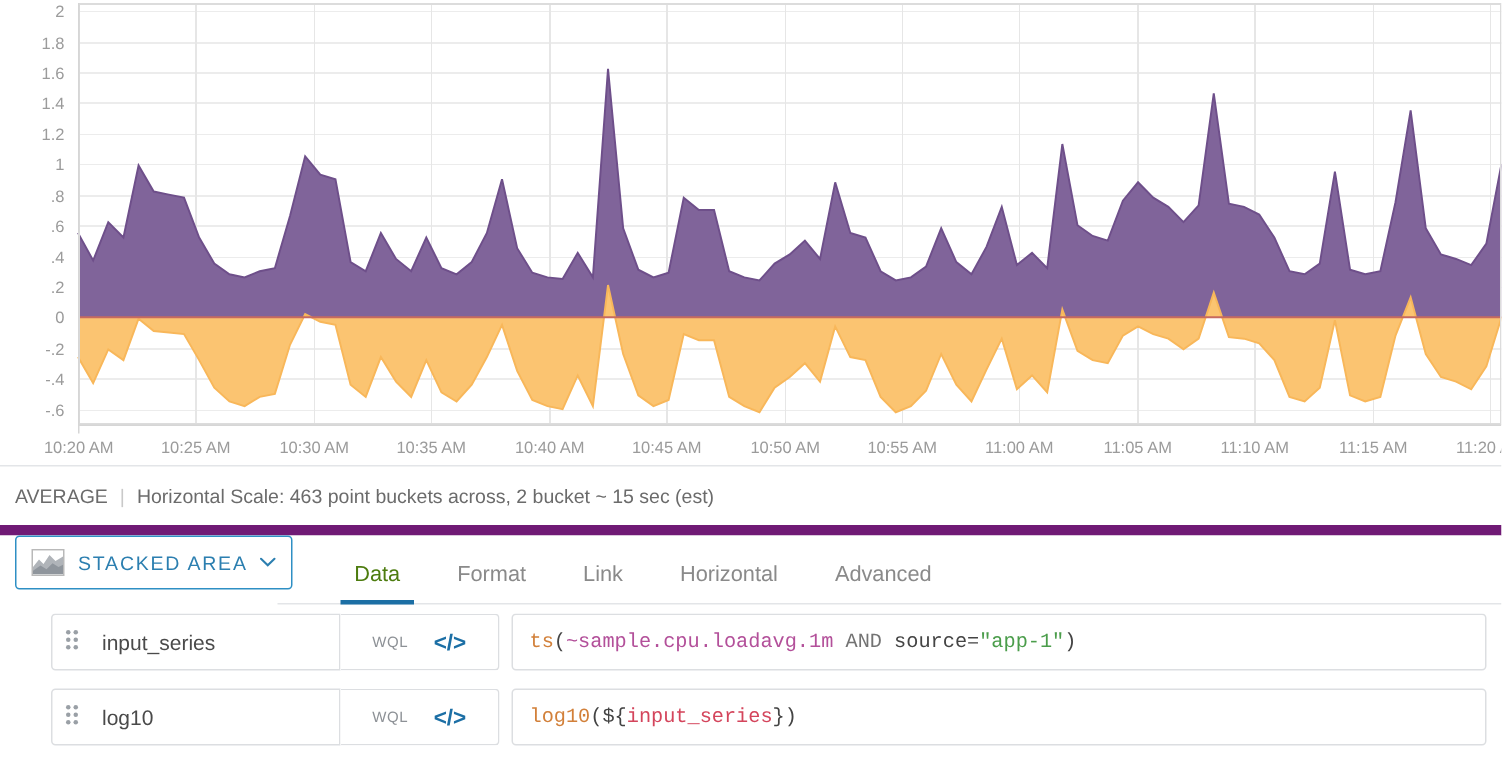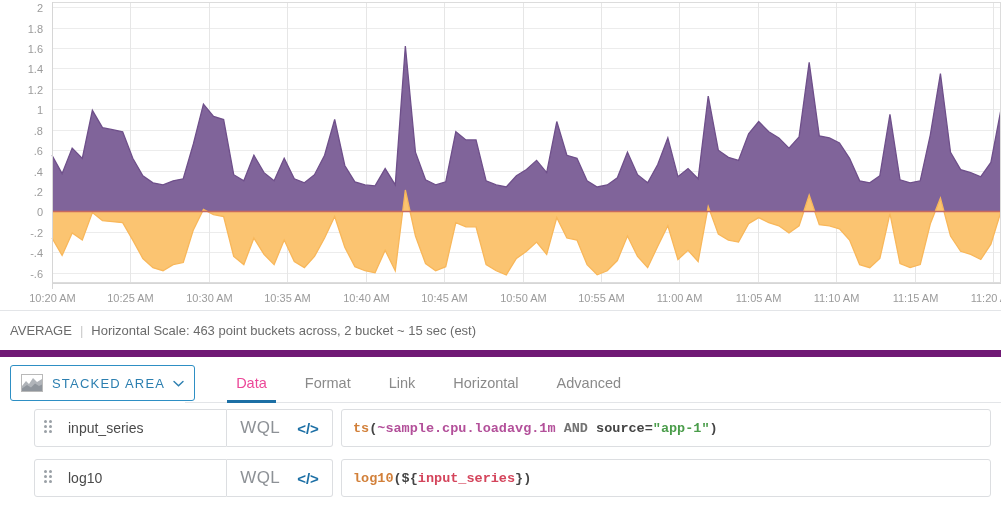--- a/index.html
+++ b/index.html
@@ -53,21 +53,21 @@
   #status-bar .sep {
     color: #c9c9c9;
     margin: 0 8px;
   }
 
   
   #toolbar {
     position: relative;
     height: 52px;
     display: flex;
-    align-items: center;
+    align-items: flex-start;
     padding: 0 10px;
     background: #fff;
   }
   #toolbar:after {
     content: "";
     position: absolute;
     left: 185px; right: 0; bottom: 6px;
     height: 1px; background: #e3e5e8;
   }
   #chart-type-button {
@@ -111,21 +111,21 @@
   }
   .tab {
     display: flex;
     align-items: center;
     padding: 0 19px;
     font-size: 14.5px;
     color: #8a8a8a;
     cursor: pointer;
     position: relative;
   }
-  .tab.active { color: #ec4899; }
+  .tab.active { color: #4d7c0f; }
   .tab.active:after {
     content: "";
     position: absolute;
     left: 10px; right: 10px; bottom: 6px;
     height: 3px;
     background: #1c6fa5;
   }
 
   
   #rows { padding: 0 10px; }
@@ -170,21 +170,21 @@
     align-items: center;
     justify-content: center;
     gap: 17px;
     width: 106px;
     border: 1px solid #dcdee1;
     border-left: none;
     border-radius: 0 3px 3px 0;
     background: #fff;
   }
   .lang-label {
-    font-size: 17px;
+    font-size: 10px;
     color: #8d9196;
     letter-spacing: .4px;
   }
   .code-icon {
     font-size: 15px;
     font-weight: bold;
     color: #1c6fa5;
     cursor: pointer;
     font-family: "Liberation Sans", sans-serif;
   }
@@ -194,21 +194,20 @@
     border: 1px solid #dcdee1;
     border-radius: 3px;
     background: #fff;
     display: flex;
     align-items: center;
     padding: 0 11px;
     font-family: "Liberation Mono", monospace;
     font-size: 13.5px;
     white-space: pre;
     overflow: hidden;
-    font-weight: bold;
   }
   .tok-fn   { color: #d2803a; }
   .tok-p    { color: #444; }
   .tok-metric { color: #b3509a; }
   .tok-kw   { color: #737373; }
   .tok-ident{ color: #444; }
   .tok-str  { color: #4b9d4b; }
   .tok-var  { color: #d4455c; }
 </style>
 </head>

